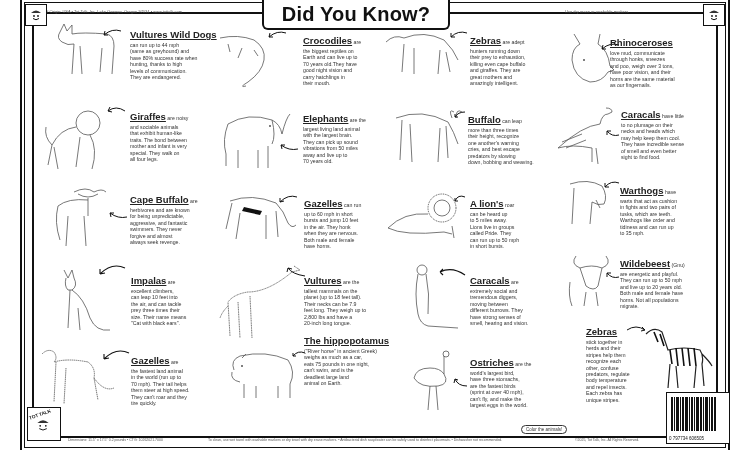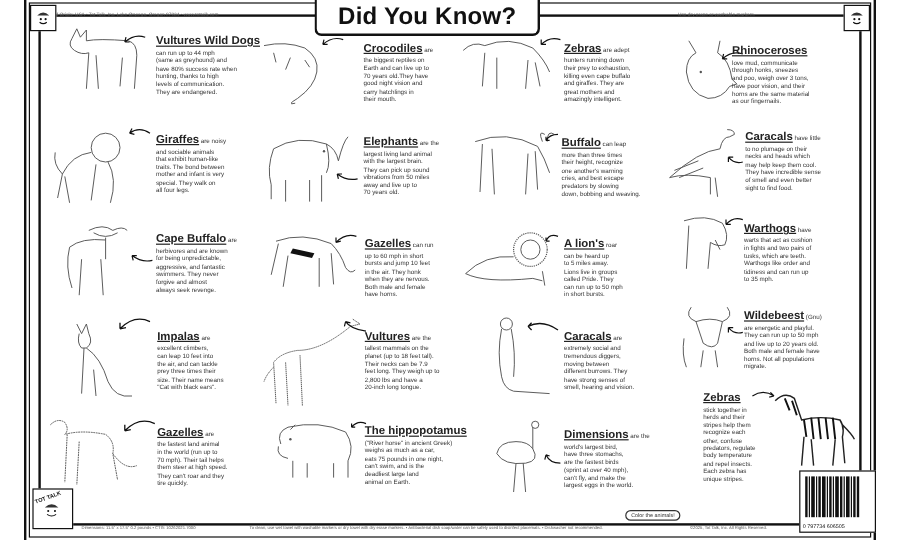--- a/index.html
+++ b/index.html
@@ -206,21 +206,21 @@
 20-inch long tongue.</div>
 </div>
 
 <svg class="animal" style="left:226px;top:350px;width:70px;height:52px;" viewBox="0 0 70 52">
     <path d="M8 20 Q4 10 14 6 Q40 0 62 10 Q70 22 64 34 L64 48 M14 32 Q4 30 6 22 M18 34 L18 48 M30 36 L30 48 M52 36 L52 48 M16 8 L20 4" stroke="#555" stroke-width="0.8" fill="none"></path>
     <circle cx="16" cy="16" r="1" fill="#555"></circle>
   </svg>
 <svg class="arrow" style="left:290px;top:350px;width:16px;height:10px;" viewBox="0 0 16 10">
     <path d="M15 3 Q8 0 3 6 M3 6 L3 3 M3 6 L6 6" stroke="#111" stroke-width="1" fill="none"></path>
   </svg>
-<div class="entry" style="left:304px;top:349px;">
+<div class="entry" style="left:304px;top:330px;">
   <span class="name">The hippopotamus</span><span class="lead"></span>
   <div class="body">("River horse" in ancient Greek)
 weighs as much as a car,
 eats 75 pounds in one night,
 can't swim, and is the
 deadliest large land
 animal on Earth.</div>
 </div>
 
 <svg class="animal" style="left:384px;top:30px;width:76px;height:46px;" viewBox="0 0 76 46">
@@ -291,21 +291,21 @@
 </div>
 
 <svg class="animal" style="left:410px;top:350px;width:50px;height:62px;" viewBox="0 0 50 62">
     <circle cx="36" cy="4" r="3" stroke="#555" stroke-width="0.8" fill="none"></circle>
     <path d="M34 6 L34 24 Q40 34 28 36 Q10 38 4 28 Q6 18 20 18 Q30 18 34 24 M20 36 L18 60 M26 36 L28 60" stroke="#555" stroke-width="0.8" fill="none"></path>
   </svg>
 <svg class="arrow" style="left:452px;top:376px;width:16px;height:12px;" viewBox="0 0 16 12">
     <path d="M15 10 Q6 10 3 3 M3 3 L2 7 M3 3 L6 4" stroke="#111" stroke-width="1" fill="none"></path>
   </svg>
 <div class="entry" style="left:470px;top:352px;">
-  <span class="name">Dimensions</span><span class="lead"> are the</span>
+  <span class="name">Ostriches</span><span class="lead"> are the</span>
   <div class="body">world's largest bird,
 have three stomachs,
 are the fastest birds
 (sprint at over 40 mph),
 can't fly, and make the
 largest eggs in the world.</div>
 </div>
 
 <svg class="animal" style="left:570px;top:30px;width:46px;height:56px;" viewBox="0 0 46 56">
     <path d="M4 4 L10 14 M30 4 L28 14 Q38 20 40 36 L44 40 L38 42 Q32 52 20 52 Q4 48 2 30 Q2 18 10 14" stroke="#555" stroke-width="0.8" fill="none"></path>

